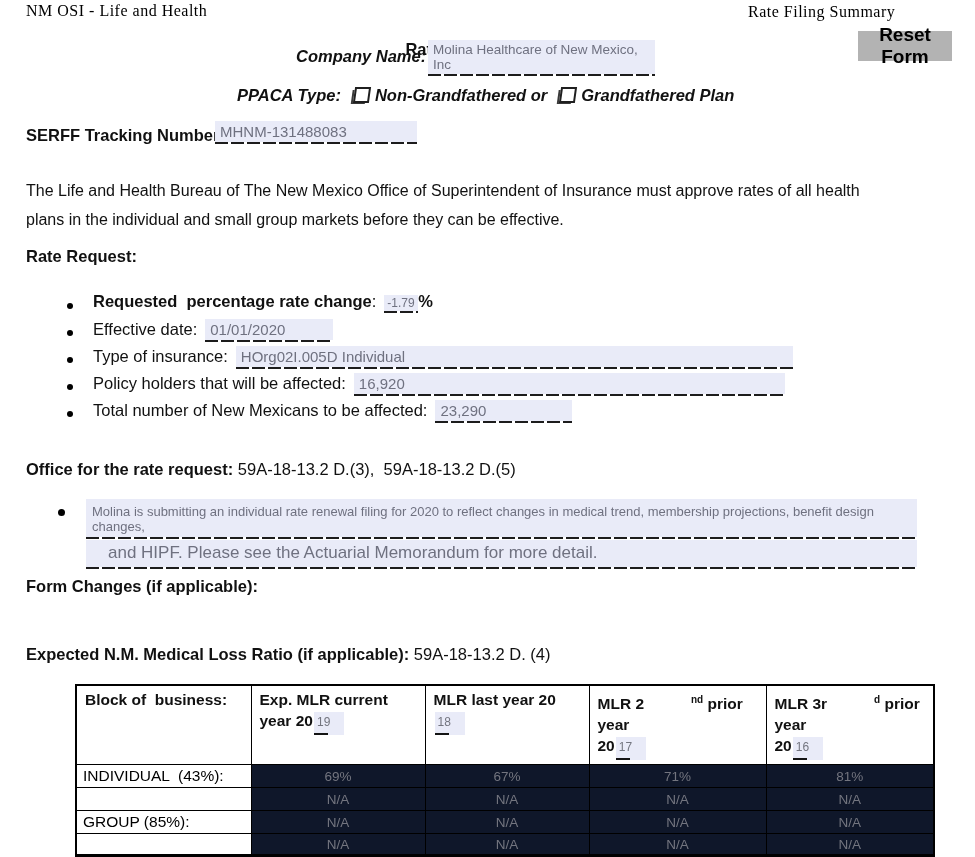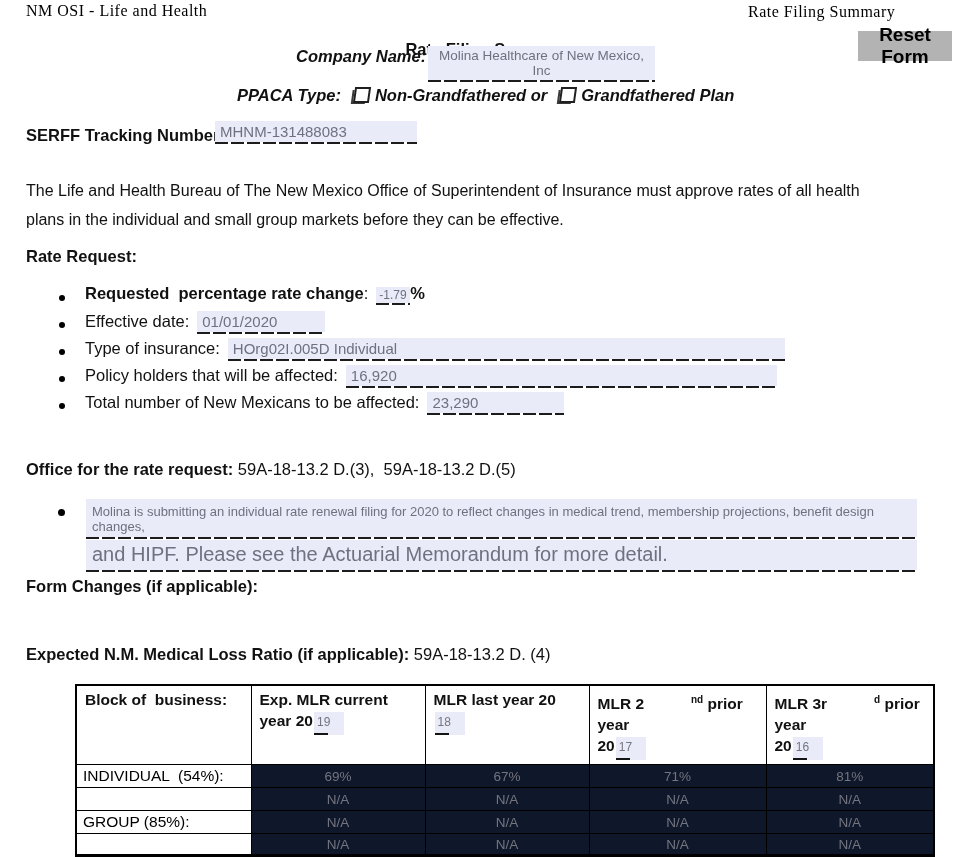--- a/index.html
+++ b/index.html
@@ -32,59 +32,59 @@
     position:relative; display:inline-block; box-sizing:border-box;
     background:#e9ebf8; color:#6f7180; font-size:15px;
     padding:2px 5px 2px 5px; vertical-align:baseline;
   }
   .field::after {
     content:""; position:absolute; left:0; right:0; bottom:-2px; height:2px;
     background-image:repeating-linear-gradient(90deg,#1c1c1c 0 13px, rgba(0,0,0,0) 13px 16px);
   }
 
   .company-label { position:absolute; left:296px; top:47px; font-weight:bold; font-style:italic; font-size:16.5px; }
-  .company-field { position:absolute; left:428px; top:46px; width:227px; font-size:13.5px;text-align:center; }
+  .company-field { position:absolute; left:428px; top:40px; width:227px; font-size:13.5px; }
 
   .ppaca-row { position:absolute; left:237px; top:84px; display:flex; align-items:center; height:22px;
                font-weight:bold; font-style:italic; font-size:16.5px; }
   .cb {
     display:inline-block; width:12px; height:12px; background:#fff;
     border:2px solid #1f1f1f; transform:skewX(-8deg);
     box-shadow:-3px 2px 0 -1px #3a3a3a; margin:0 5px 0 13px; flex:none;
   }
 
   .serff-label { position:absolute; left:26px; top:126px; font-weight:bold; font-size:16.5px; }
   .serff-field { position:absolute; left:215px; top:121px; width:202px; }
 
   .intro { position:absolute; left:26px; top:176px; width:858px; font-size:16px; line-height:29px; }
 
   .rr-head { position:absolute; left:26px; top:247px; font-weight:bold; font-size:16.5px; }
 
-  .bullets { position:absolute; left:59px; top:284px; list-style:none; margin:0; padding:0; font-size:16.5px; }
+  .bullets { position:absolute; left:59px; top:284px; list-style:none; margin:8px; padding:0; font-size:16.5px; }
   .bullets li { display:flex; align-items:baseline; height:27px; }
   .dot { width:6px; height:6px; border-radius:50%; background:#000; margin-right:20px; flex:none; align-self:center; }
   .b-bold { font-weight:bold; }
   .gap { width:8px; flex:none; }
 
   .f-rate  { width:34px;  font-size:12px; padding:1px 3px; }
   .f-date  { width:128px; }
   .f-type  { width:557px; }
   .f-pol   { width:431px; }
   .f-total { width:137px; }
 
   .basis-line { position:absolute; left:26px; top:460px; font-size:16.5px; }
   .basis-dot  { position:absolute; left:58px; top:509px; width:7px; height:7px; border-radius:50%; background:#000; }
   .basis-box  { position:absolute; left:86px; top:499px; width:831px; }
   .basis-text { position:relative; display:block; background:#e9ebf8; color:#6f7180; box-sizing:border-box; }
   .basis-text::after {
     content:""; position:absolute; left:0; right:0; bottom:-2px; height:2px;
     background-image:repeating-linear-gradient(90deg,#1c1c1c 0 13px, rgba(0,0,0,0) 13px 16px);
   }
   .basis-l1 { font-size:13px;   padding:5px 6px 3px; margin-bottom:3px; }
-  .basis-l2 { font-size:20px; padding:3px 6px 4px; }
+  .basis-l2 { font-size:17px; padding:3px 22px 4px; }
 
   .fc-head  { position:absolute; left:26px; top:577px; font-weight:bold; font-size:16.5px; }
   .mlr-head { position:absolute; left:26px; top:645px; font-size:16.5px; }
 
   table.mlr {
     position:absolute; left:75px; top:684px; width:858px;
     border-collapse:collapse; table-layout:fixed;
     border:2px solid #000; border-bottom:5px solid #000;
   }
   table.mlr th, table.mlr td { border:1.5px solid #000; }
@@ -205,21 +205,21 @@
       <th>
         <span>MLR 2</span><sup class="ord">nd</sup><span class="pre"> prior year</span><br>
         <span>20</span><span class="yfield">17</span>
       </th>
       <th>
         <span>MLR 3r</span><sup class="ord">d</sup><span class="pre"> prior year</span><br>
         <span>20</span><span class="yfield">16</span>
       </th>
     </tr>
     <tr>
-      <td class="rowlabel pre">INDIVIDUAL  (54%):</td>
+      <td class="rowlabel pre">INDIVIDUAL  (43%):</td>
       <td class="val">69%</td>
       <td class="val">67%</td>
       <td class="val">71%</td>
       <td class="val">81%</td>
     </tr>
     <tr>
       <td class="rowlabel pre"></td>
       <td class="val">N/A</td>
       <td class="val">N/A</td>
       <td class="val">N/A</td>

